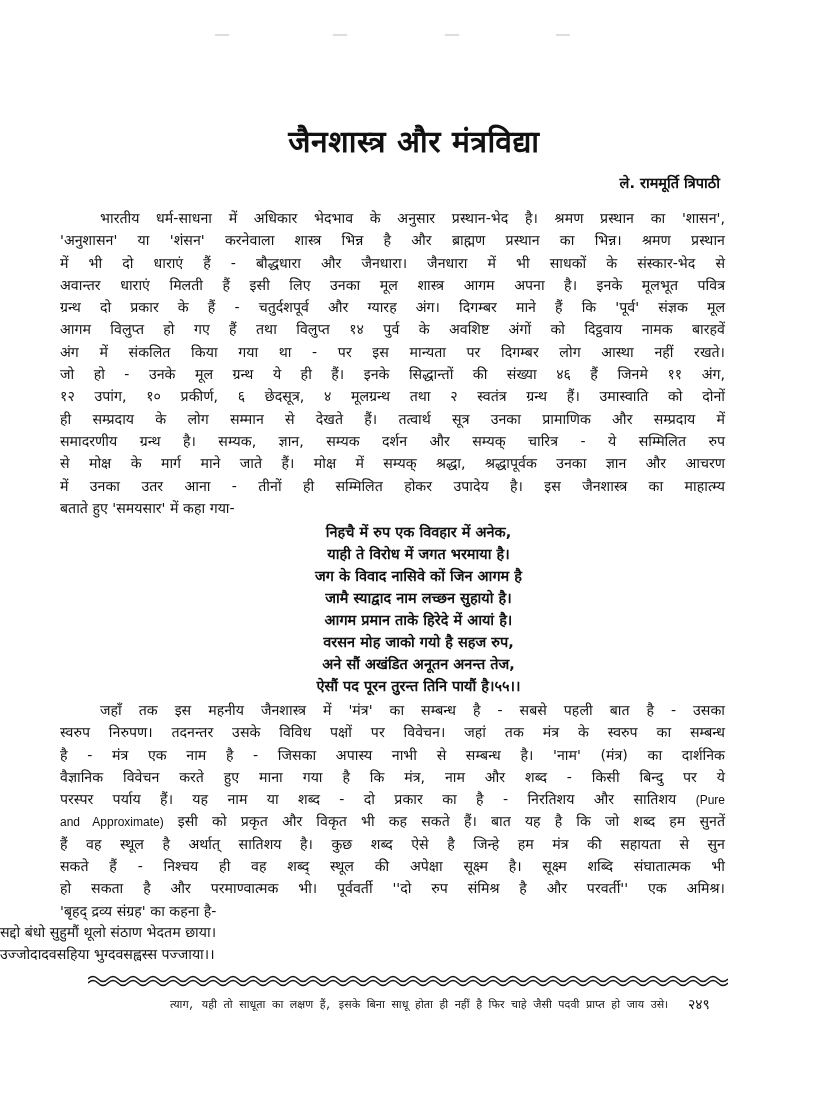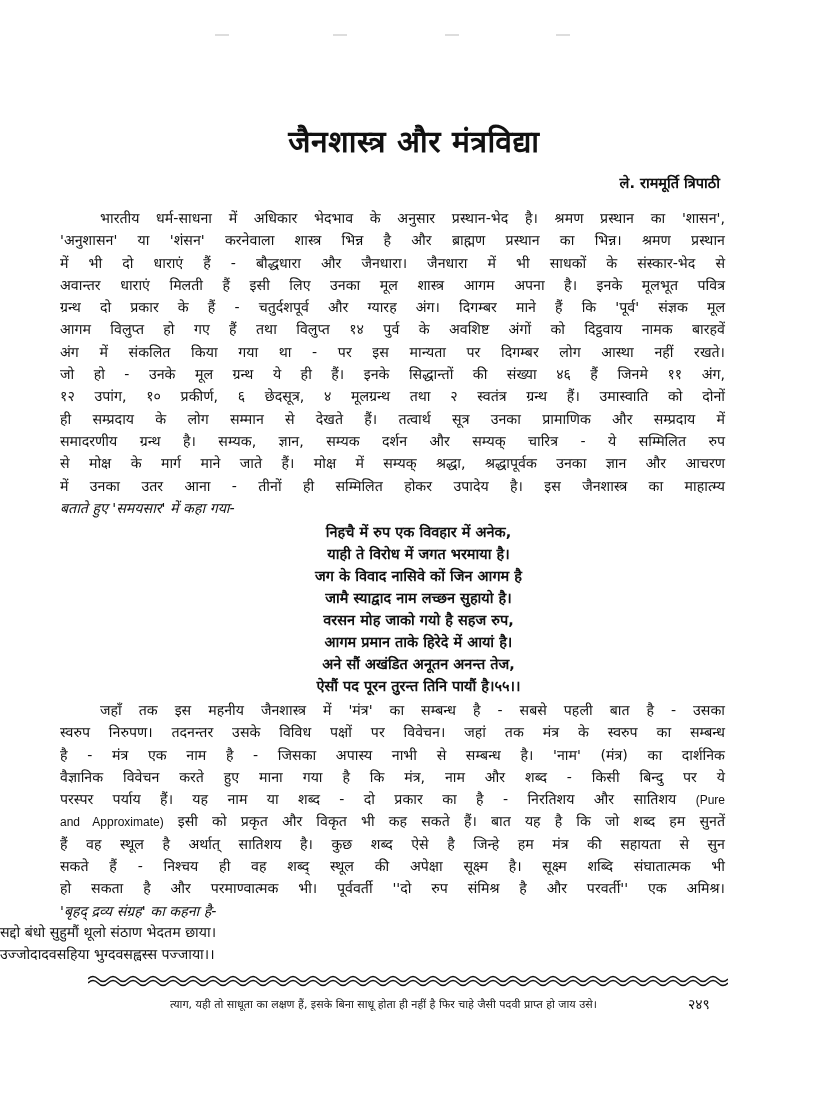--- a/index.html
+++ b/index.html
@@ -5,31 +5,31 @@
     html, body { margin: 0; padding: 0; background: #ffffff; }
     body { width: 828px; height: 1103px; position: relative; overflow: hidden;
            font-family: "DejaVu Sans", sans-serif; color: #111; }
     .page { position: absolute; left: 0; top: 0; width: 828px; height: 1103px; margin-top: 34px; }
     .title { position: absolute; top: 86px; left: 0; width: 828px; text-align: center;
              font-size: 30px; font-weight: bold; letter-spacing: 0.5px; }
     .author { position: absolute; top: 138px; right: 108px; font-size: 14.5px; font-weight: bold; }
     .para { position: absolute; left: 60px; width: 665px; font-size: 14.2px; line-height: 22.3px;
             text-align: justify; text-align-last: left; }
     .para .ln { display: block; text-align: justify; text-align-last: justify; white-space: nowrap; height: 22.3px; }
-    .para .ln.last { text-align-last: left; font-style: italic; }
+    .para .ln.last { text-align-last: left; }
     .para .ln.indent { padding-left: 40px; }
     .verse { position: absolute; left: 0; width: 828px; text-align: center; font-size: 14.5px;
              font-weight: bold; line-height: 22px; }
     .verse .vl { display: block; padding-left: 9px; }
     .verse2 { position: absolute; left: 0; width: 828px; font-size: 14.2px;
               line-height: 22px; }
     .verse2 .vl { display: block; }
     .latin { font-family: "Liberation Sans", sans-serif; font-size: 12px; }
     .wave { position: absolute; left: 88px; top: 940px; width: 640px; height: 14px; }
-    .footer-quote { position: absolute; top: 962px; left: 170px; font-size: 11px; }
+    .footer-quote { position: absolute; top: 962px; left: 170px; font-size: 11px; font-family: Liberation Mono, monospace; }
     .page-num { position: absolute; top: 960px; left: 688px; font-size: 14px; }
     .wm { position: absolute; top: 1077px; font-family: "Liberation Sans", sans-serif;
           font-size: 9px; color: #9a9a9a; }
     .wm.left { left: 8px; }
     .wm.center { left: 0; width: 828px; text-align: center; }
     .wm.right { right: 10px; }
     .top-marks { position: absolute; top: 0; left: 0; width: 828px; height: 3px; }
     .top-marks span { position: absolute; top: 0; width: 14px; height: 2px; background: #ddd; }
   </style>
 </head>
@@ -62,22 +62,22 @@
     <span class="ln">से मोक्ष के मार्ग माने जाते हैं। मोक्ष में सम्यक् श्रद्धा, श्रद्धापूर्वक उनका ज्ञान और आचरण</span>
     <span class="ln">में उनका उतर आना - तीनों ही सम्मिलित होकर उपादेय है। इस जैनशास्त्र का माहात्म्य</span>
     <span class="ln last">बताते हुए 'समयसार' में कहा गया-</span>
   </div>
 
   <div class="verse" style="top:487px">
     <span class="vl">निहचै में रुप एक विवहार में अनेक,</span>
     <span class="vl">याही ते विरोध में जगत भरमाया है।</span>
     <span class="vl">जग के विवाद नासिवे कों जिन आगम है</span>
     <span class="vl">जामै स्याद्वाद नाम लच्छन सुहायो है।</span>
+    <span class="vl">आगम प्रमान ताके हिरेदे में आयां है।</span>
     <span class="vl">वरसन मोह जाको गयो है सहज रुप,</span>
-    <span class="vl">आगम प्रमान ताके हिरेदे में आयां है।</span>
     <span class="vl">अने सौं अखंडित अनूतन अनन्त तेज,</span>
     <span class="vl">ऐसौं पद पूरन तुरन्त तिनि पायौं है।५५।।</span>
   </div>
 
   <div class="para" style="top:665px">
     <span class="ln indent">जहाँ तक इस महनीय जैनशास्त्र में 'मंत्र' का सम्बन्ध है - सबसे पहली बात है - उसका</span>
     <span class="ln">स्वरुप निरुपण। तदनन्तर उसके विविध पक्षों पर विवेचन। जहां तक मंत्र के स्वरुप का सम्बन्ध</span>
     <span class="ln">है - मंत्र एक नाम है - जिसका अपास्य नाभी से सम्बन्ध है। 'नाम' (मंत्र) का दार्शनिक</span>
     <span class="ln">वैज्ञानिक विवेचन करते हुए माना गया है कि मंत्र, नाम और शब्द - किसी बिन्दु पर ये</span>
     <span class="ln"><span>परस्पर पर्याय हैं। यह नाम या शब्द - दो प्रकार का है - निरतिशय और सातिशय</span> <span class="latin">(Pure</span></span>

